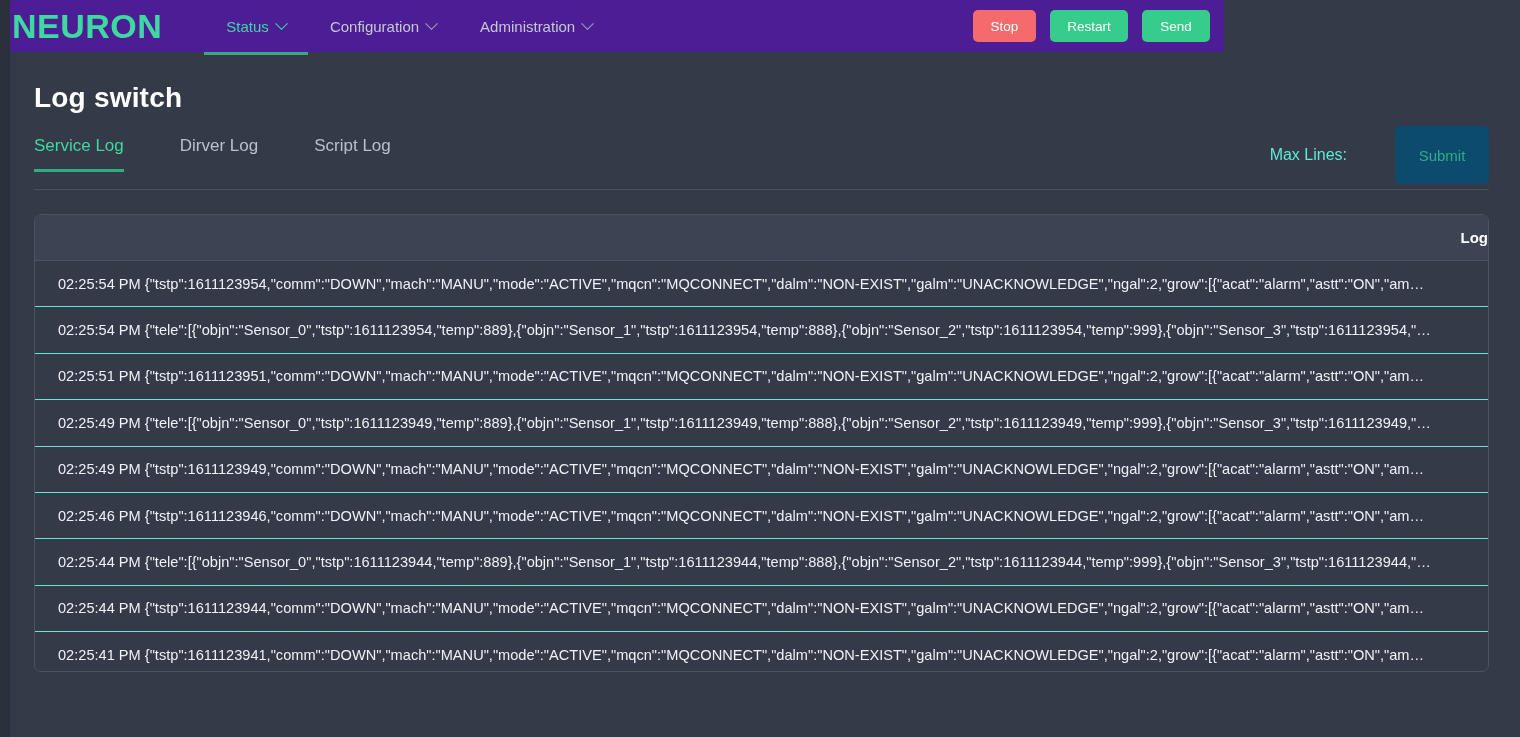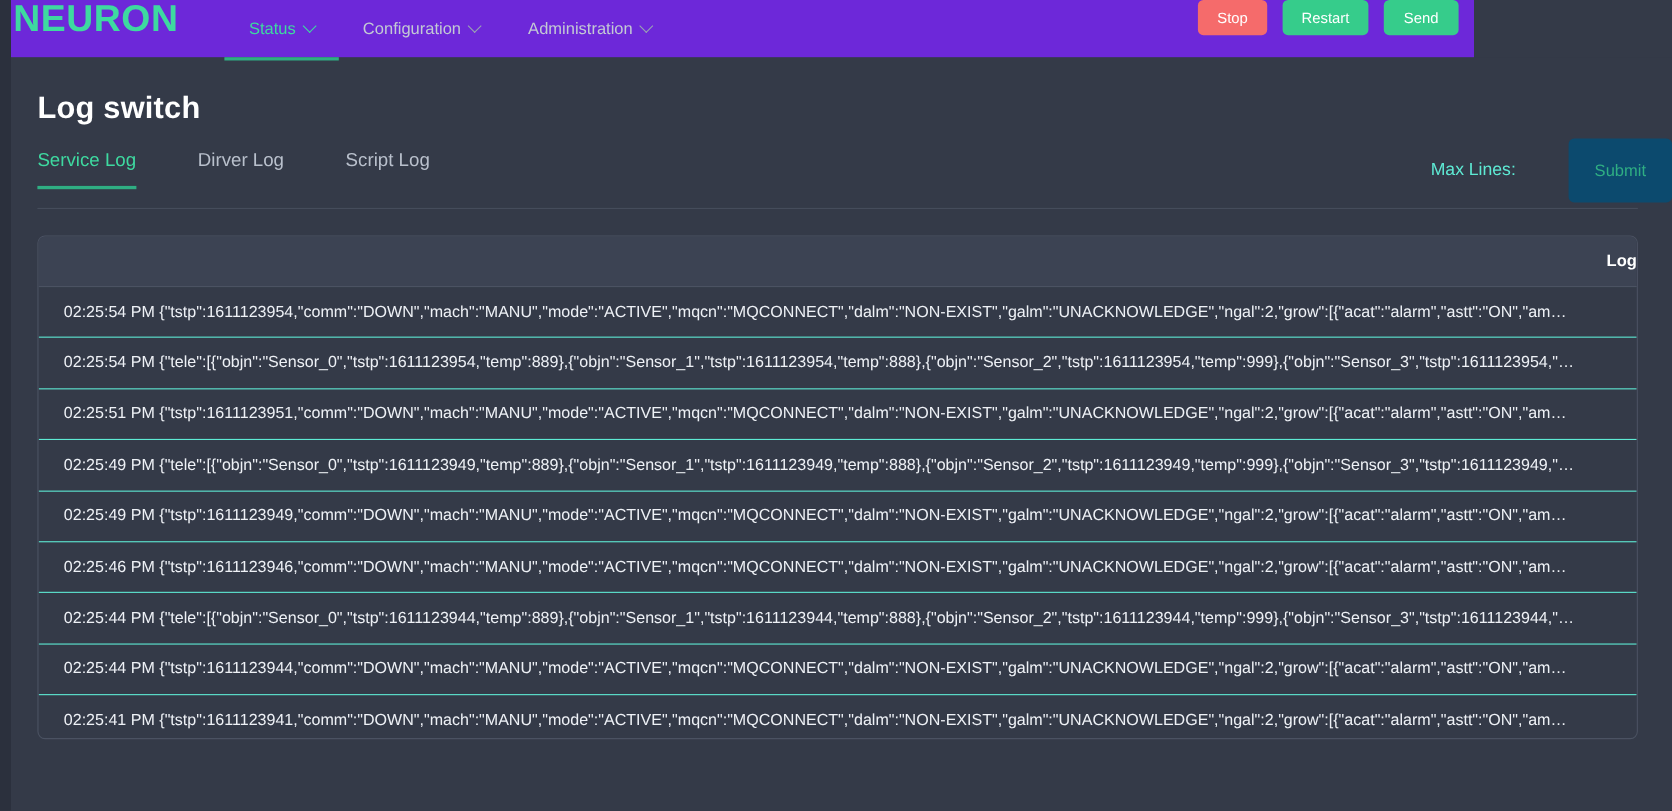--- a/index.html
+++ b/index.html
@@ -24,25 +24,25 @@
     width: 10px;
     height: 737px;
     background: #2b303d;
     z-index: 5;
   }
 
   
   .topnav {
     position: absolute;
     left: 0; top: 0;
-    width: 1340px;
+    width: 1224px;
     height: 52px;
-    background: #6d28d9;
-    display: flex;
-    align-items: flex-start;
+    background: #4c1d95;
+    display: flex;
+    align-items: center;
     z-index: 3;
   }
   .brand {
     margin-left: 12px;
     font-size: 34px;
     font-weight: bold;
     letter-spacing: 0.5px;
     color: #3ed9a0;
     line-height: 1;
     user-select: none;
@@ -127,20 +127,21 @@
     letter-spacing: 0.2px;
   }
 
   
   .tabs-row {
     margin-top: 22px;
     height: 53px;
     position: relative;
     display: flex;
     align-items: flex-start;
+    padding-right: 31px;
   }
   .tabs {
     display: flex;
     align-items: flex-start;
   }
   .tab {
     position: relative;
     font-size: 17px;
     color: #b9c0cc;
     padding: 0 0 16px 0;

